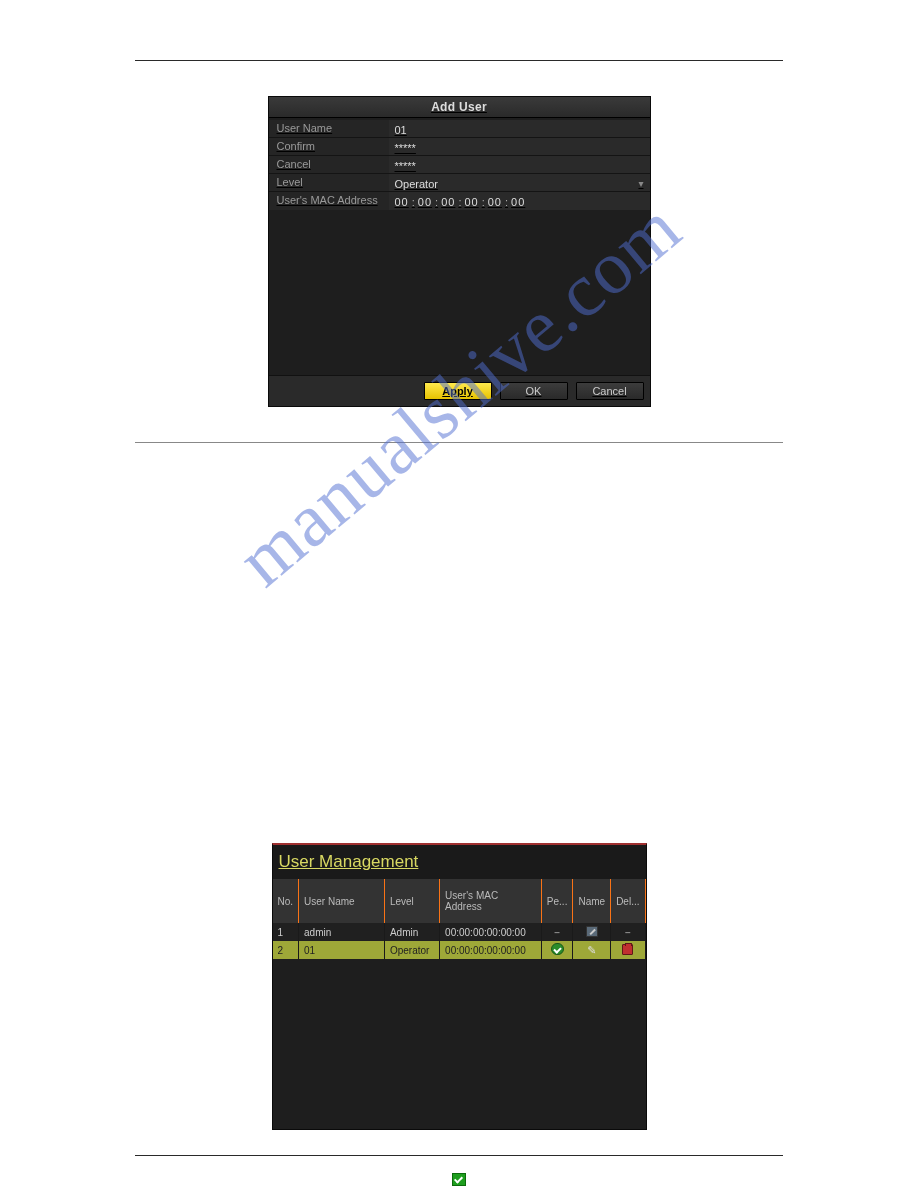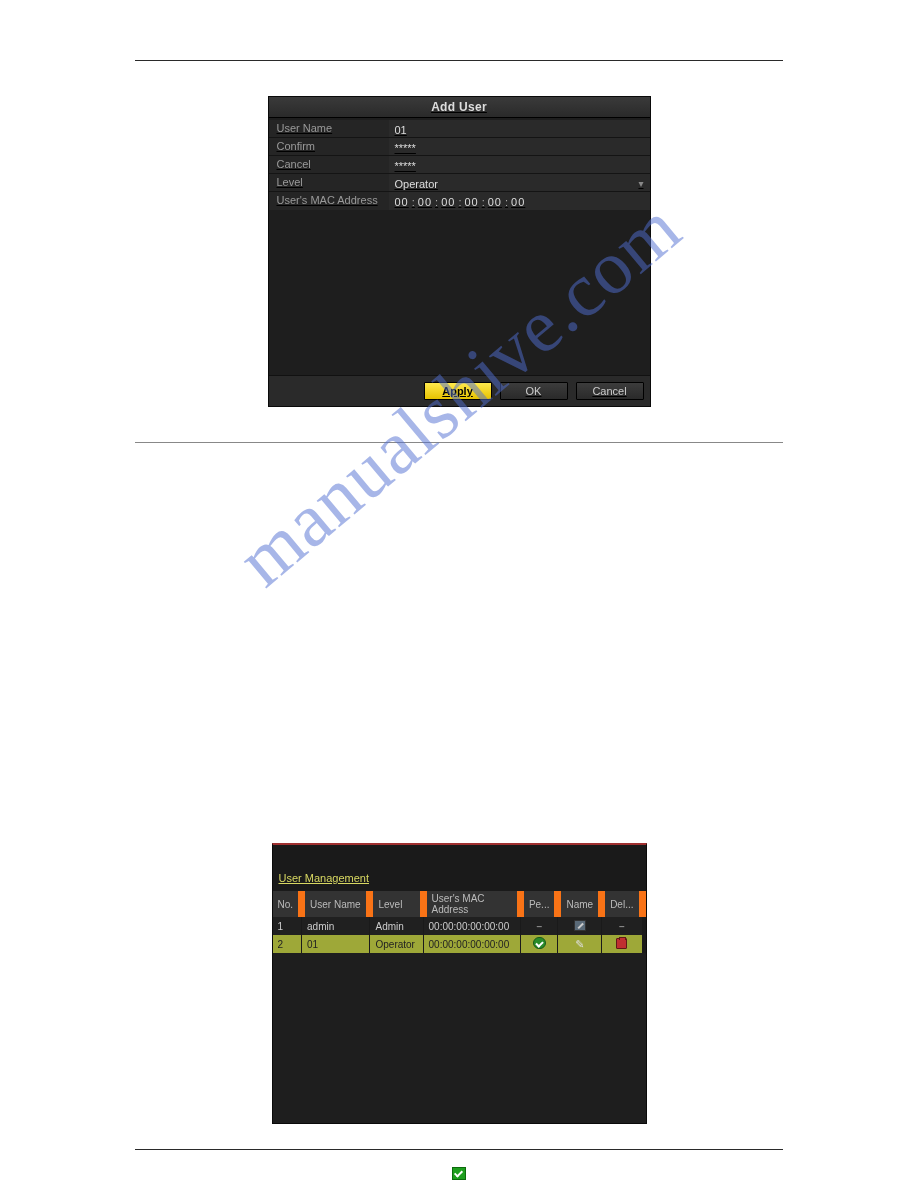--- a/index.html
+++ b/index.html
@@ -22,23 +22,23 @@
     .mac-seg { letter-spacing: 1px; }
     .mac-colon { color: #aaa; }
     .blank-area { height: 165px; background: #1e1e1e; }
     .button-row { display: flex; justify-content: flex-end; gap: 8px; padding: 6px; background: #2a2a2a; border-top: 1px solid #111; }
     .btn { width: 68px; height: 18px; font-size: 11px; border-radius: 1px; border: 1px solid #000; cursor: pointer; text-align: center; line-height: 16px; }
     .btn-apply { background: linear-gradient(to bottom, #ffe94d, #e6c200); color: #000; font-weight: bold; }
     .btn-dark { background: linear-gradient(to bottom, #3c3c3c, #2a2a2a); color: #ccc; }
 
     
     .um-panel { width: 375px; margin: 0 auto 0; background: #1a1a1a; border: 1px solid #0a0a0a; border-top: 2px solid #a03030; }
-    .um-title { color: #d8d862; font-size: 11px; text-decoration: underline; padding: 7px 6px; background: #1a1a1a; margin-top: 20px; }
+    .um-title { color: #d8d862; font-size: 17px; text-decoration: underline; padding: 7px 6px; background: #1a1a1a; }
     .um-table { width: 100%; border-collapse: collapse; }
-    .um-table th { background: #333; color: #bbb; font-size: 10px; font-weight: normal; text-align: left; padding: 2px 5px; border-right: 7px solid #f97316; height: 26px; }
+    .um-table th { background: #333; color: #bbb; font-size: 10px; font-weight: normal; text-align: left; padding: 11px 5px; border-right: 1px solid #f97316; height: 26px; }
     .um-table td { color: #ccc; font-size: 10px; padding: 2px 5px; border-right: 1px solid #1a1a1a; height: 18px; }
     .um-row-dark { background: #202020; }
     .um-row-hl { background: #9ea838; }
     .um-row-hl td { color: #222; }
     .um-blank { height: 170px; background: #1e1e1e; }
     .col-no { width: 24px; }
     .col-user { width: 115px; }
     .col-level { width: 58px; }
     .col-mac { width: 108px; }
     .col-pe { width: 20px; text-align: center; }

